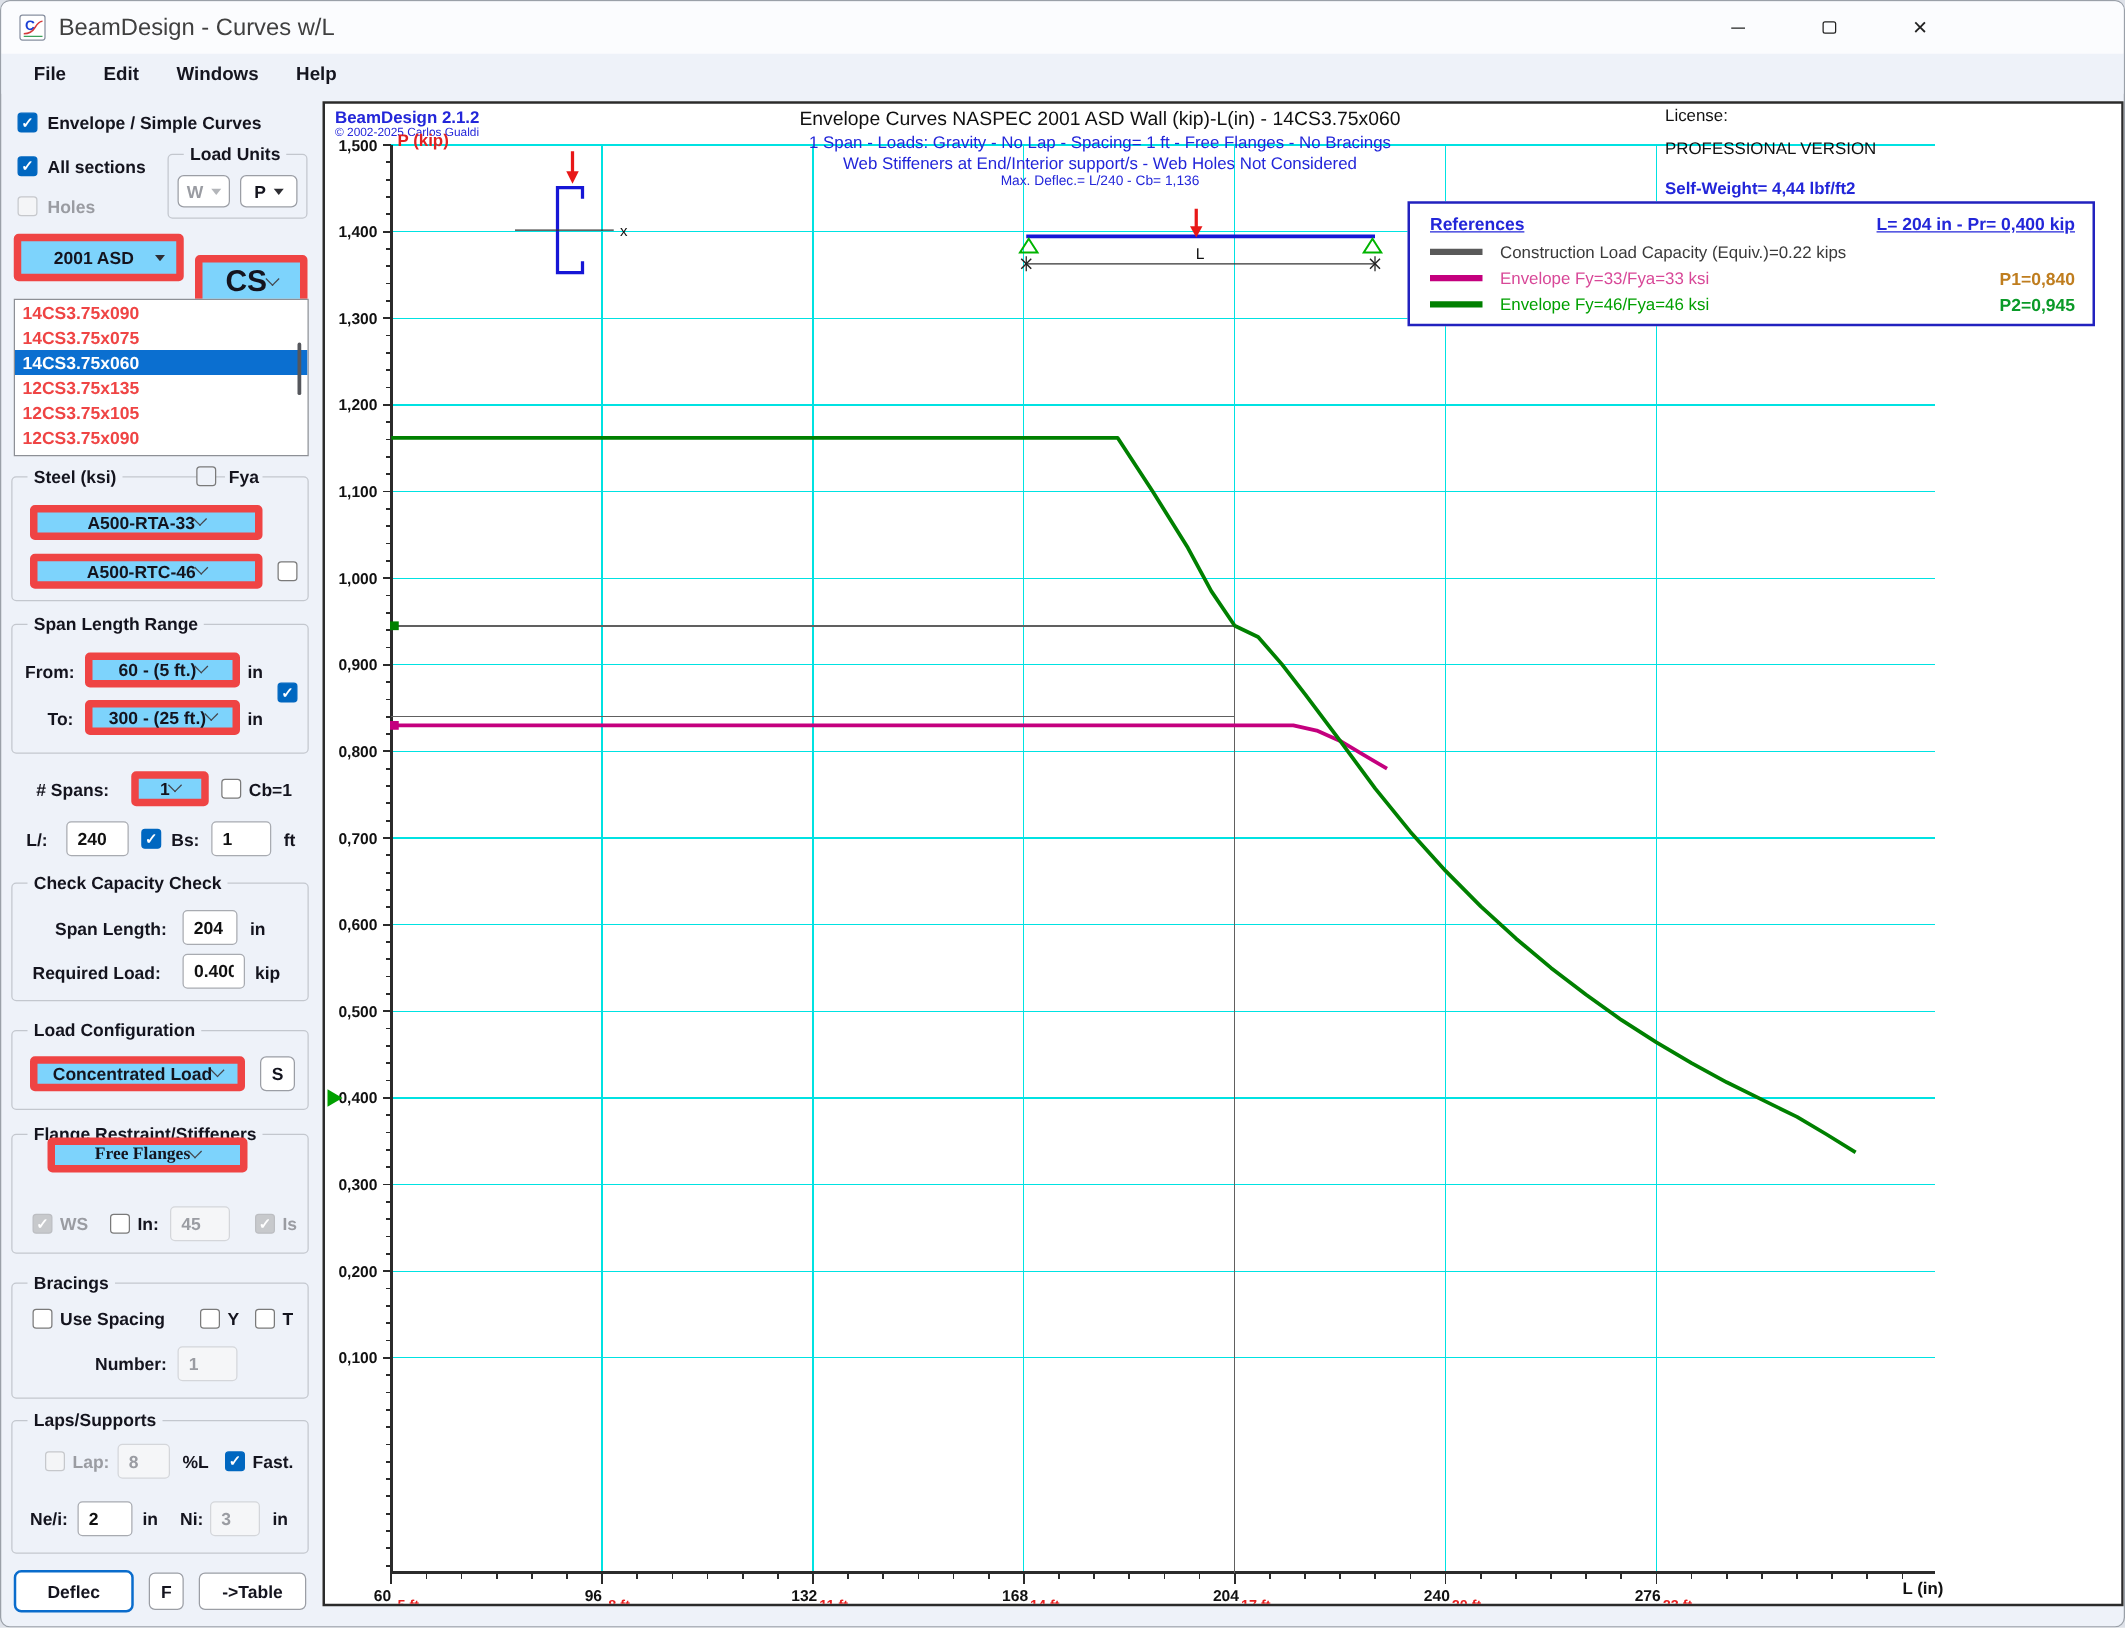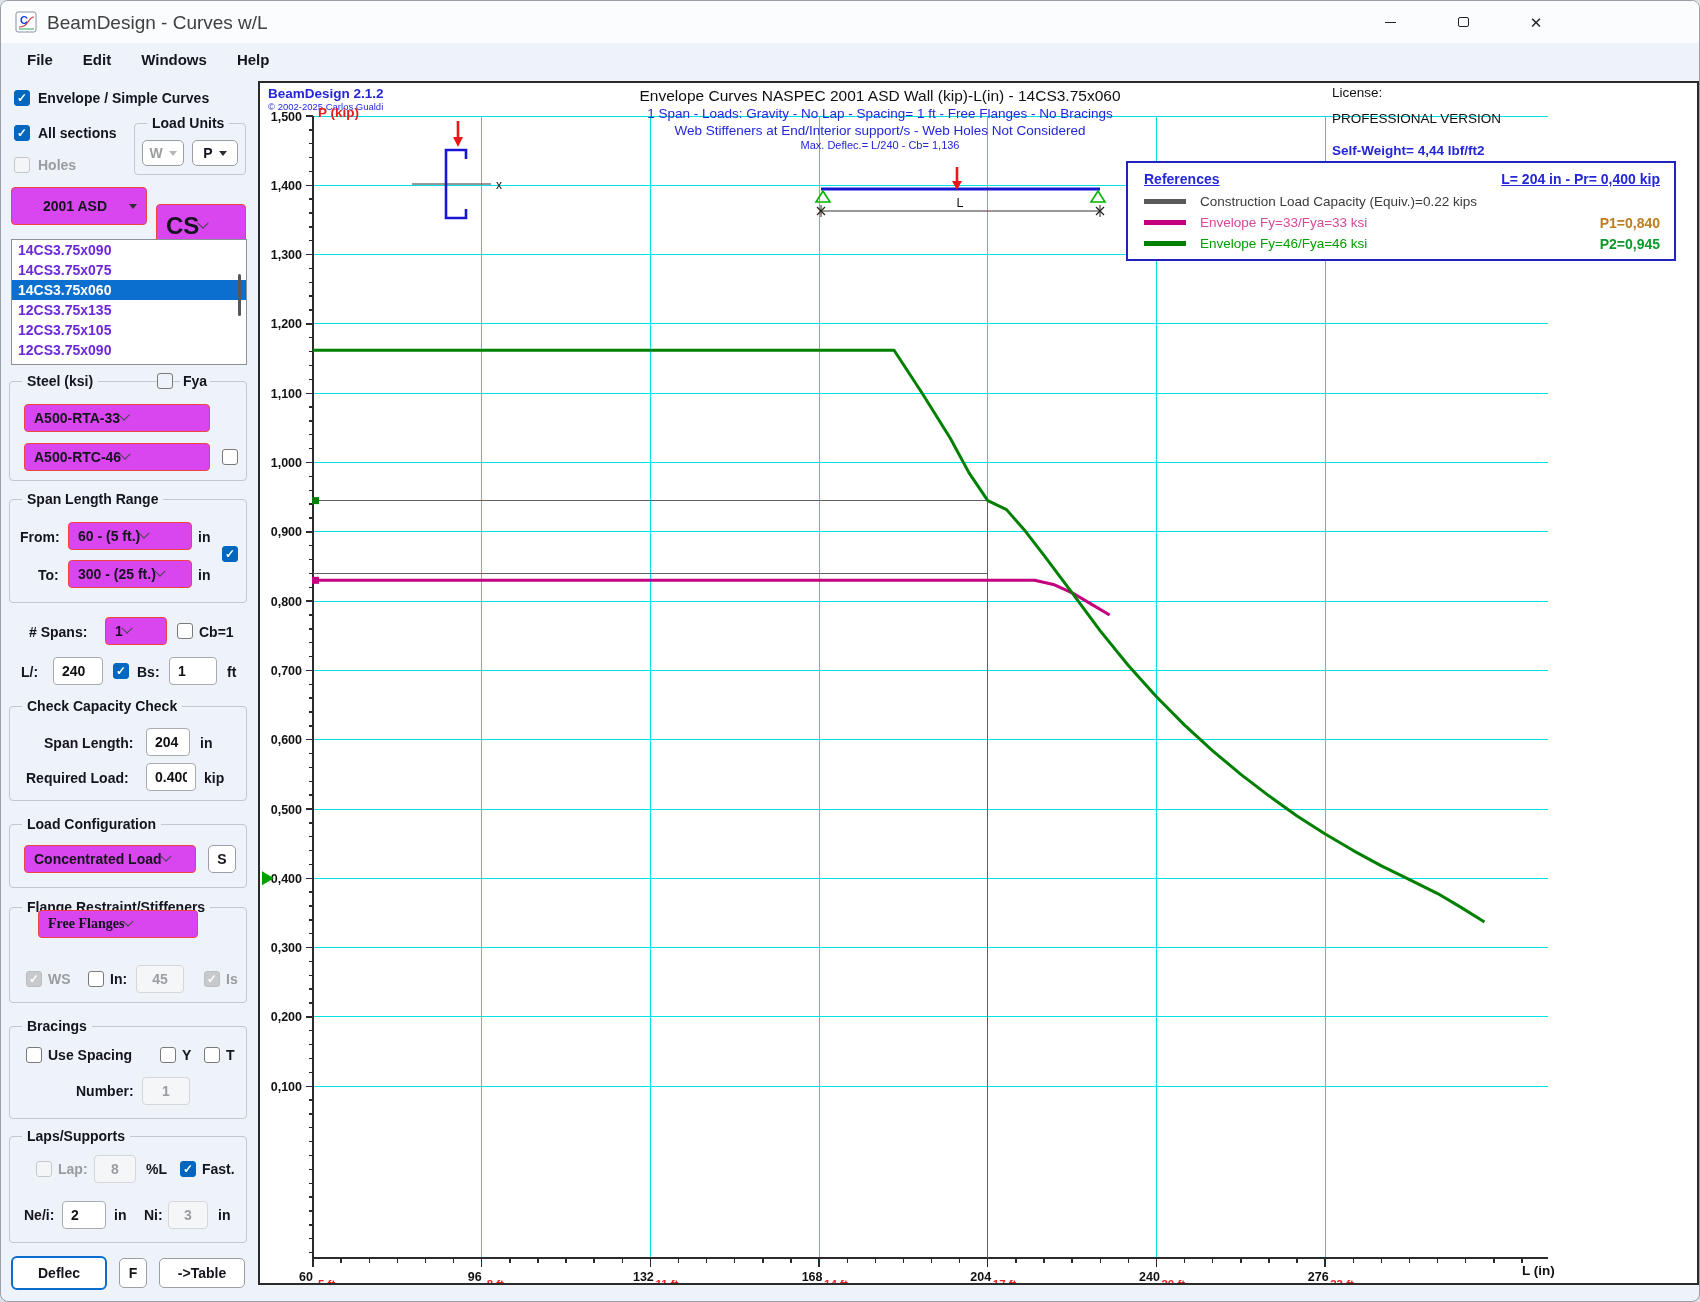--- a/index.html
+++ b/index.html
@@ -29,28 +29,28 @@
   .row-label { position:absolute; font-size:14px; white-space:nowrap; }
   .dim-label { color:#9a9ca2; }
   .cb { position:absolute; width:16px; height:16px; border:1px solid #7a7a7a; border-radius:3px; background:#fff; display:flex; align-items:center; justify-content:center; }
   .cb.checked { background:#0067c0; border-color:#0067c0; }
   .cb.checked::after { content:"\2713"; color:#fff; font-size:12px; font-weight:700; }
   .cb.dchecked { background:#c7c9cc; border-color:#bcbec2; }
   .cb.dchecked::after { content:"\2713"; color:#fff; font-size:12px; font-weight:700; }
   .cb.dis { border-color:#c6c8cc; background:#f4f5f7; }
   .group { position:absolute; border:1px solid #c3c7ce; border-radius:4px; }
   .group-label { position:absolute; top:-9px; left:12px; background:#eef2f9; padding:0 5px; font-size:14px; white-space:nowrap; }
-  .combo { position:absolute; background:#d946ef; border:1px solid #ef4444; border-radius:4px; display:flex; align-items:center; justify-content:flex-start; padding:0 9px; font-size:14px; }
+  .combo { position:absolute; background:#7dd3fc; border:6px solid #ef4444; border-radius:4px; display:flex; align-items:center; justify-content:center; padding:0 9px; font-size:14px; }
   .chev { width:8px; height:8px; border-right:1.7px solid #44464c; border-bottom:1.7px solid #44464c; transform:rotate(45deg) translate(-2px,-2px); flex:none; }
   .caret { width:0; height:0; border-left:4px solid transparent; border-right:4px solid transparent; border-top:5px solid #2e2e33; flex:none; }
   .ti { position:absolute; background:#fff; border:1px solid #a8abb1; border-radius:4px; font:600 14px "Liberation Sans",sans-serif; color:#111; padding:0 8px; }
-  .ti.dis { background:#f5f6f8; border-color:#d4d6da; color:#9a9ca2;text-align:center; }
+  .ti.dis { background:#f5f6f8; border-color:#d4d6da; color:#9a9ca2; }
   .btn { position:absolute; background:#fff; border:1px solid #9b9ea5; border-radius:5px; display:flex; align-items:center; justify-content:center; font-size:14px; font-weight:600; color:#14141e; }
   .listbox { position:absolute; left:10px; top:164px; width:236px; height:126px; background:#fff; border:1px solid #8d9096; overflow:hidden; }
-  .list-item { height:20px; line-height:20px; padding-left:6px; font-size:14px; font-weight:700; color:#6d28d9; white-space:nowrap; }
+  .list-item { height:20px; line-height:20px; padding-left:6px; font-size:14px; font-weight:700; color:#ef4444; white-space:nowrap; }
   .list-item.sel { background:#0b6fd0; color:#fff; }
   .list-thumb { position:absolute; right:5px; top:34px; width:3px; height:42px; background:#55575c; border-radius:2px; }
 
   
   .ct { position:absolute; white-space:nowrap; }
   .blue { color:#2326d9; }
   .center-block { text-align:center; }
   .legend { position:absolute; left:866px; top:78px; width:550px; height:100px; background:#fff; border:2px solid #2222bf; padding:4px 14px 4px 16px; }
   .legend-head { display:flex; justify-content:space-between; align-items:center; height:24px; }
   .legend-link { color:#2326d9; font-size:14px; font-weight:600; text-decoration:underline; }

